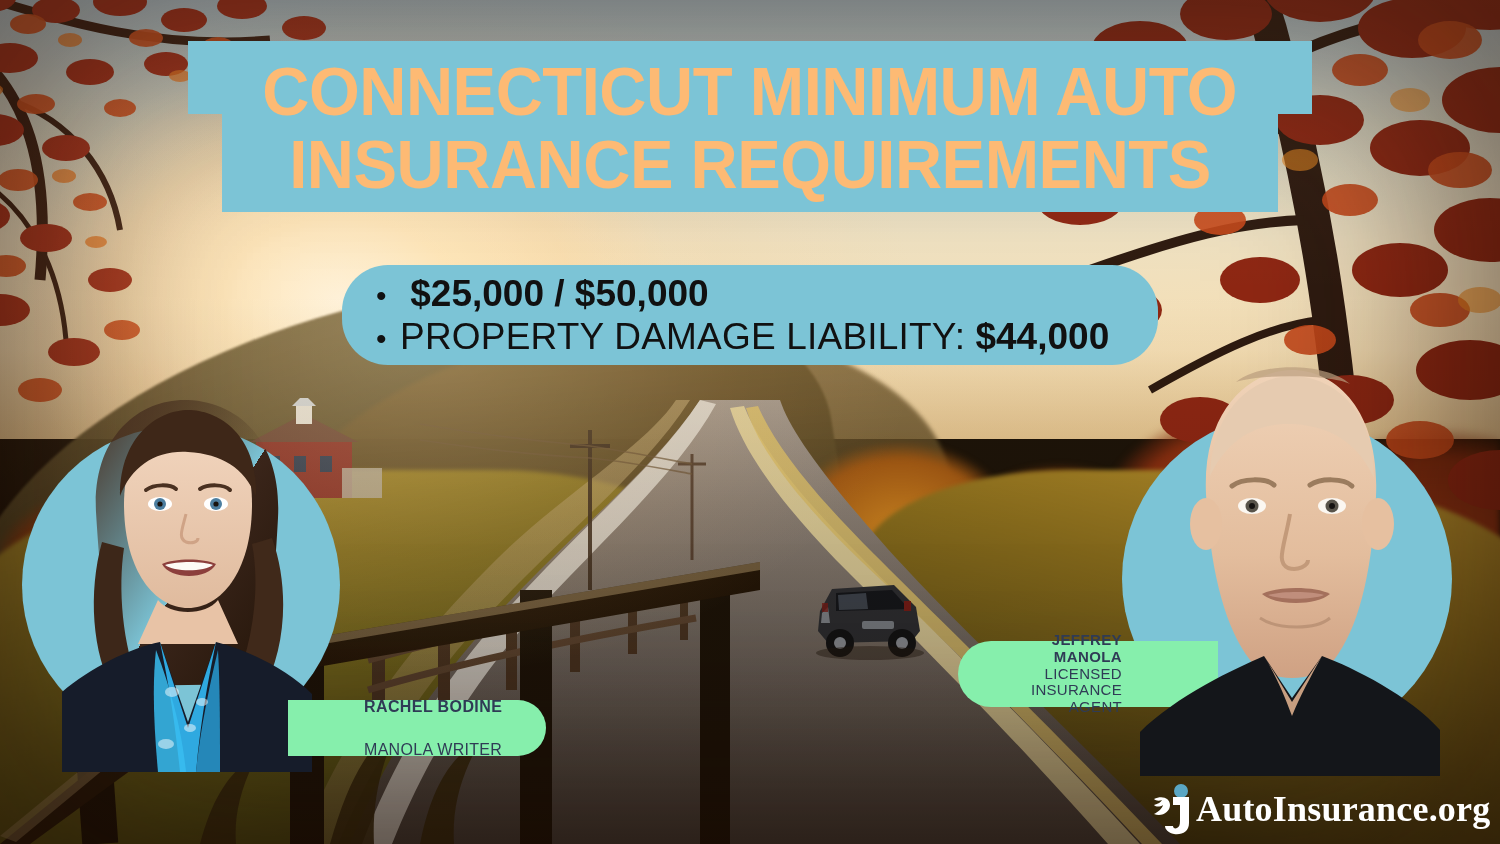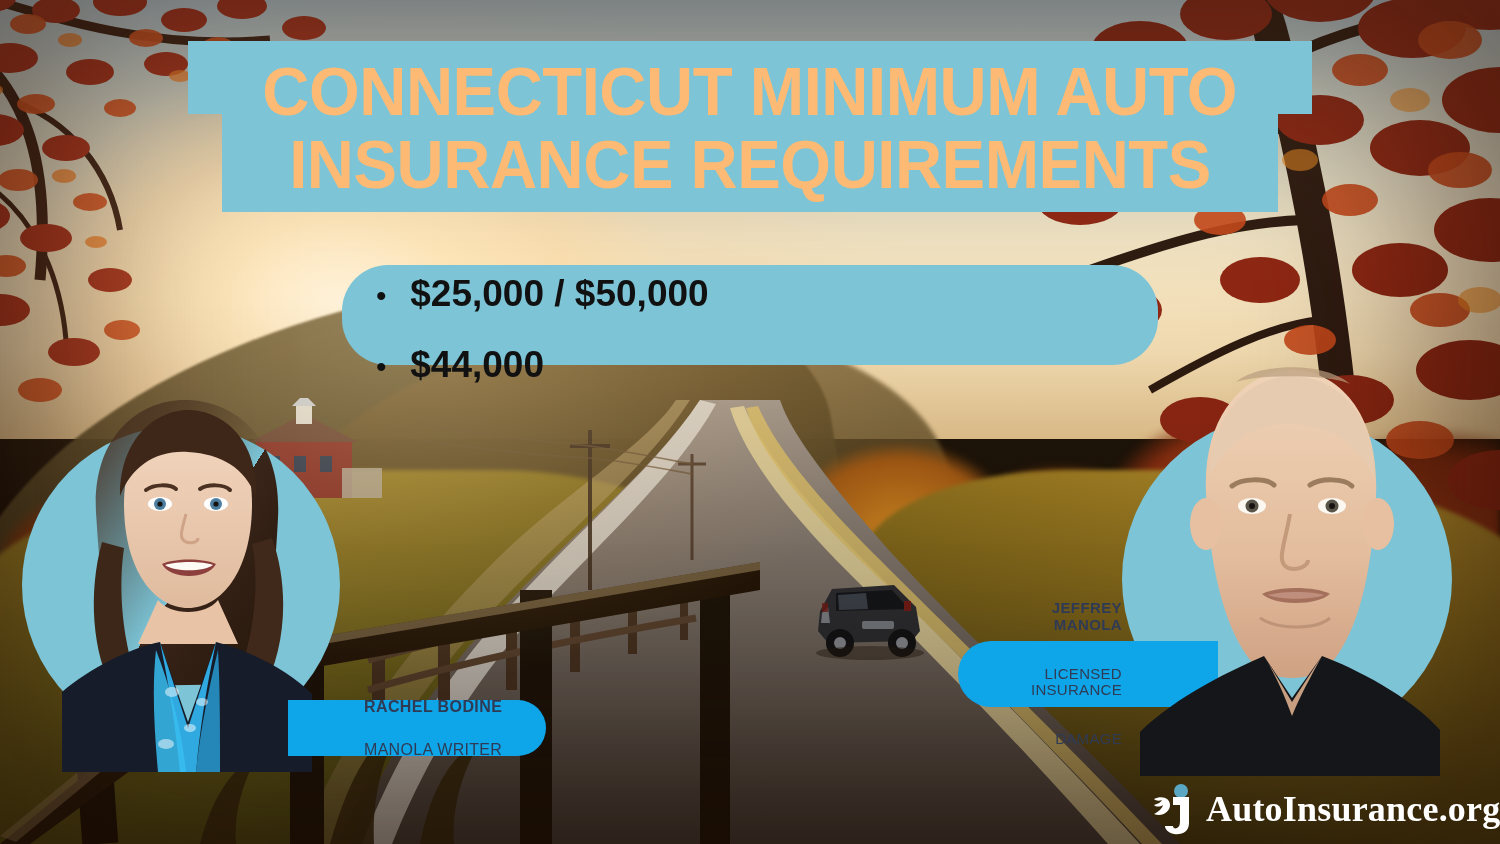--- a/index.html
+++ b/index.html
@@ -87,45 +87,45 @@
 
   .bullet-box{position:absolute;left:342px;top:265px;width:816px;height:100px;
     background:#7cc4d6;border-radius:46px;}
   .bullets{position:absolute;left:342px;top:265px;width:816px;height:100px;
     display:flex;flex-direction:column;justify-content:center;padding-left:34px;box-sizing:border-box;}
   .brow{display:flex;align-items:baseline;color:#111;
     font-family:"Liberation Sans Narrow","Liberation Sans",sans-serif;
     font-size:37px;line-height:1.17;white-space:nowrap;}
   .bdot{width:24px;font-size:30px;line-height:1;}
   .blabel{font-weight:400;letter-spacing:.2px;}
-  .bval{font-weight:700;letter-spacing:0;margin-top:28px;}
+  .bval{font-weight:700;letter-spacing:0;}
 
   
   .person{position:absolute;}
   .pcircle{position:absolute;border-radius:50%;background:#7cc4d6;}
   #circleL{left:22px;top:426px;width:318px;height:318px;}
   #circleR{left:1122px;top:414px;width:330px;height:330px;}
 
   .photo{position:absolute;overflow:hidden;}
   #photoL{left:62px;top:392px;width:250px;height:380px;}
   #photoR{left:1140px;top:356px;width:300px;height:420px;}
 
   
-  .pill{position:absolute;background:#0ea5e9;display:flex;flex-direction:column;justify-content:center;}
+  .pill{position:absolute;background:#86efac;display:flex;flex-direction:column;justify-content:center;}
   #pillL{left:288px;top:700px;width:258px;height:56px;border-radius:0 30px 30px 0;
     padding:0 26px 0 76px;box-sizing:border-box;text-align:left;gap:25px;}
   #pillR{left:958px;top:641px;width:260px;height:66px;border-radius:34px 0 0 34px;
     padding:0 96px 0 22px;box-sizing:border-box;text-align:right;}
   .pname{color:#2f3b55;font-weight:700;font-size:16px;letter-spacing:.4px;line-height:1.12;}
   .prole{color:#2f3b55;font-weight:400;font-size:16px;letter-spacing:.3px;line-height:1.12;}
   #pillR .pname{font-size:15px;}
-  #pillR .prole{font-size:15px;margin-top:32px;}
-
-  
-  .logo{position:absolute;left:1152px;top:783px;display:flex;align-items:center;gap:10px;}
+  #pillR .prole{font-size:15px;}
+
+  
+  .logo{position:absolute;left:1152px;top:783px;display:flex;align-items:center;}
   .logomark{position:relative;width:44px;height:52px;}
   .logotext{color:#fff;font-family:"Liberation Serif","DejaVu Serif",serif;
     font-weight:700;font-size:36px;letter-spacing:.2px;line-height:1;}
 </style>
 </head>
 <body>
 
 <div id="stage">
 
   <div class="bg">
@@ -352,20 +352,21 @@
 
   <div class="bullet-box"></div>
   <div class="bullets">
     <div class="brow">
       <span class="bdot">•</span>
       <span>&nbsp;</span>
       <span class="bval">$25,000 / $50,000</span>
     </div>
     <div class="brow">
       <span class="bdot">•</span>
+      <span class="blabel">PROPERTY DAMAGE LIABILITY:</span>
       <span>&nbsp;</span>
       <span class="bval">$44,000</span>
     </div>
   </div>
 
   <div class="person">
     <div class="pcircle" id="circleL"></div>
     <div class="photo" id="photoL">
       <svg width="250" height="380" viewBox="0 0 250 380">
         <defs>
@@ -418,21 +419,21 @@
       <div class="pname">RACHEL BODINE</div>
       <div class="prole">MANOLA WRITER</div>
     </div>
   </div>
 
   <div class="person">
     <div class="pcircle" id="circleR"></div>
     <div class="pill" id="pillR">
       <div class="pname">JEFFREY MANOLA</div>
       <div class="prole">LICENSED INSURANCE</div>
-      <div class="prole">DAMAGE</div>
+      <div class="prole">AGENT</div>
     </div>
     <div class="photo" id="photoR">
       <svg width="300" height="420" viewBox="0 0 300 420">
         <defs>
           <linearGradient id="skinR" x1="0" y1="0" x2="0" y2="1">
             <stop offset="0%" stop-color="#f0d3b8"></stop>
               <stop offset="60%" stop-color="#e3bd9d"></stop>
             <stop offset="100%" stop-color="#cfa183"></stop>
           </linearGradient>
         </defs>

